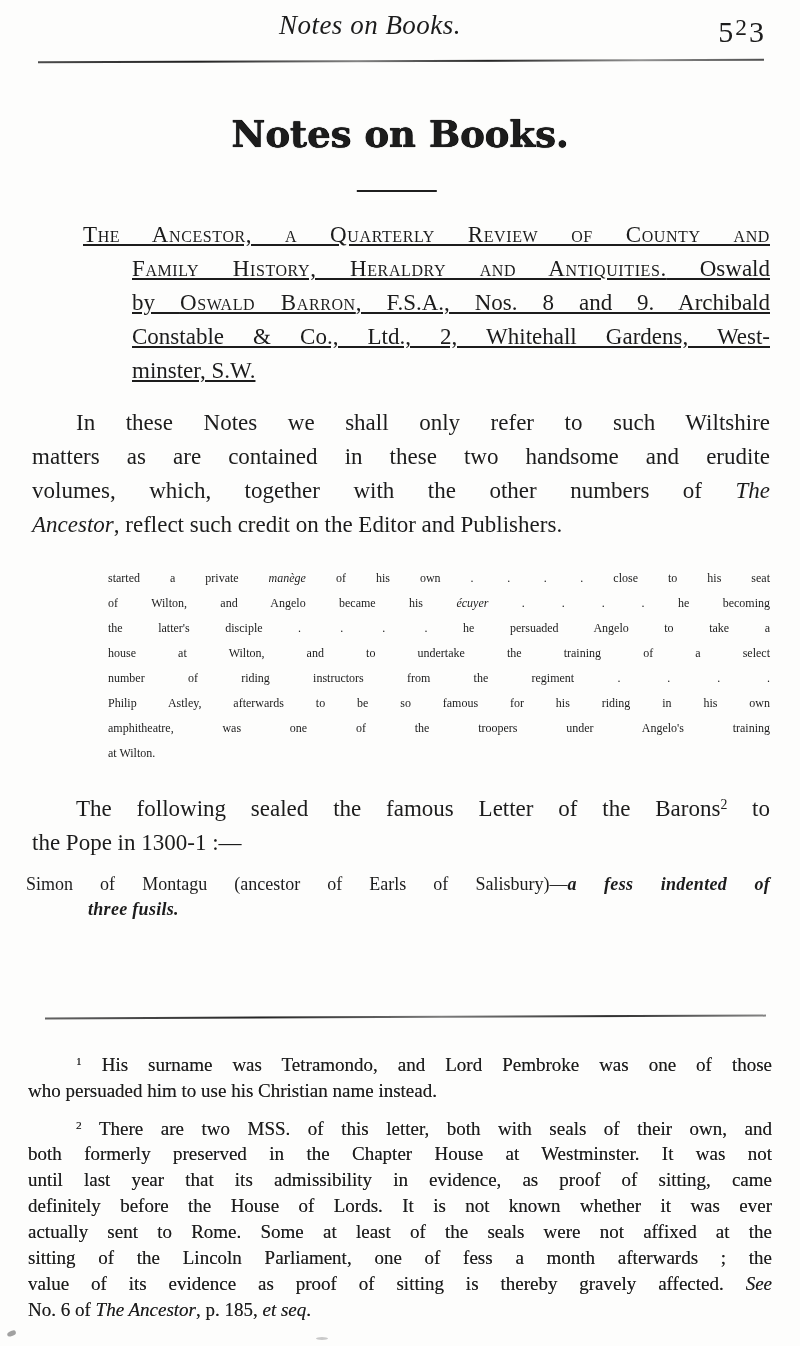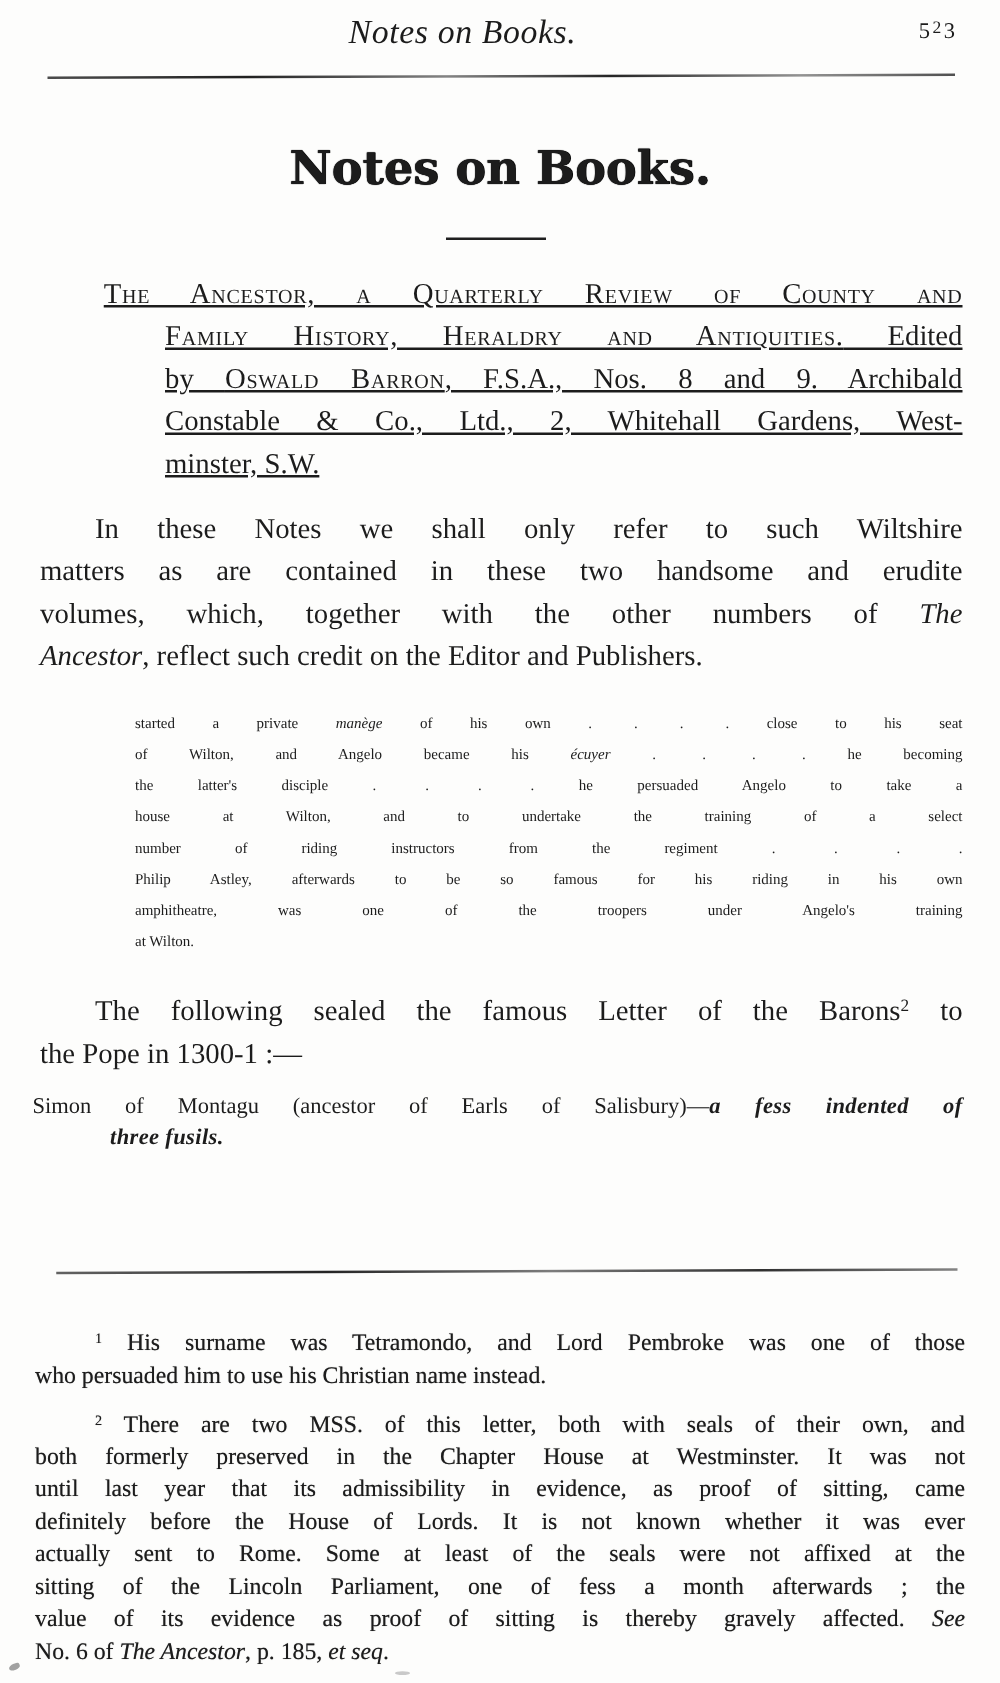--- a/index.html
+++ b/index.html
@@ -20,21 +20,21 @@
   
   .running-head{
     position:absolute;top:10px;left:0;right:60px;
     text-align:center;
     font-style:italic;
     font-size:27px;
     letter-spacing:0.5px;
   }
   .page-number{
     position:absolute;top:14px;right:34px;
-    font-size:18px;
+    font-size:30px;
     letter-spacing:2px;
   }
   .seg-raised{font-size:0.78em;vertical-align:0.30em;}
 
   
   .head-rule{
     position:absolute;top:60px;left:38px;width:726px;height:2px;
     background:linear-gradient(90deg,
       rgba(45,45,45,.85), rgba(20,20,20,.95) 22%, rgba(80,80,80,.7) 44%,
       rgba(25,25,25,.95) 62%, rgba(90,90,90,.65) 83%, rgba(50,50,50,.85));
@@ -98,21 +98,21 @@
   }
   .simon .line.first{text-indent:-62px;}
 
   
   .footnotes{
     position:absolute;top:1048px;left:28px;width:744px;
     font-size:19px;
     line-height:26px;
     text-shadow:0 0 0.6px rgba(0,0,0,.55);
   }
-  .fn .line.first{text-indent:48px;margin-top:10px;}
+  .fn .line.first{text-indent:48px;}
   .fn + .fn{margin-top:8px;}
 
   
   .seg-i{font-style:italic;}
   .seg-bi{font-style:italic;font-weight:bold;letter-spacing:0.3px;}
   .seg-sc{font-variant:small-caps;letter-spacing:0.6px;}
   .seg-dots{white-space:nowrap;word-spacing:0.30em;}
   .seg-sup{font-size:0.60em;vertical-align:0.50em;}
 
   
@@ -138,21 +138,21 @@
   <div class="head-rule"></div>
 
   <h1 class="article-title">Notes on Books.</h1>
 
   <div class="title-rule"></div>
 
   <div class="main-text">
 
     <div class="para citation">
         <div class="line first"><span class="seg-sc">The Ancestor, a Quarterly Review of County and</span></div>
-        <div class="line"><span class="seg-sc">Family History, Heraldry and Antiquities.</span><span class="seg-r"> Edited</span></div>
+        <div class="line"><span class="seg-sc">Family History, Heraldry and Antiquities.</span><span class="seg-r"> Oswald</span></div>
         <div class="line"><span class="seg-r">by </span><span class="seg-sc">Oswald Barron</span><span class="seg-r">, F.S.A., Nos. 8 and 9. Archibald</span></div>
         <div class="line"><span class="seg-r">Constable &amp; Co., Ltd., 2, Whitehall Gardens, West-</span></div>
         <div class="line last"><span class="seg-r">minster, S.W.</span></div>
       </div>
 
     <div class="para indent">
         <div class="line first"><span class="seg-r">In these Notes we shall only refer to such Wiltshire</span></div>
         <div class="line"><span class="seg-r">matters as are contained in these two handsome and erudite</span></div>
         <div class="line"><span class="seg-r">volumes, which, together with the other numbers of </span><span class="seg-i">The</span></div>
         <div class="line last"><span class="seg-i">Ancestor</span><span class="seg-r">, reflect such credit on the Editor and Publishers.</span></div>

